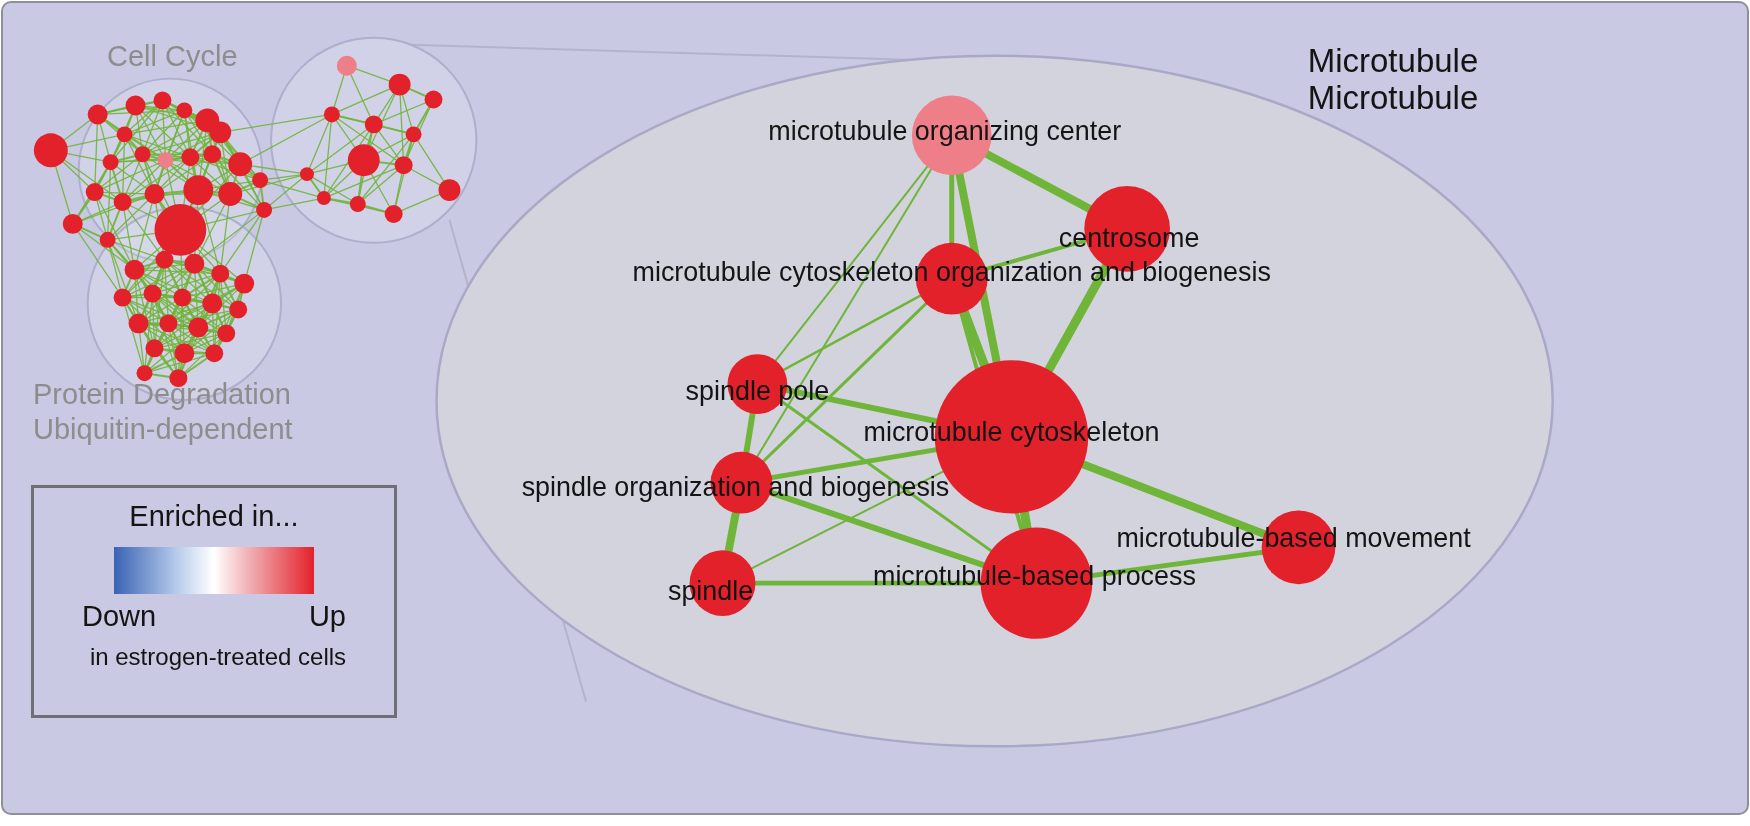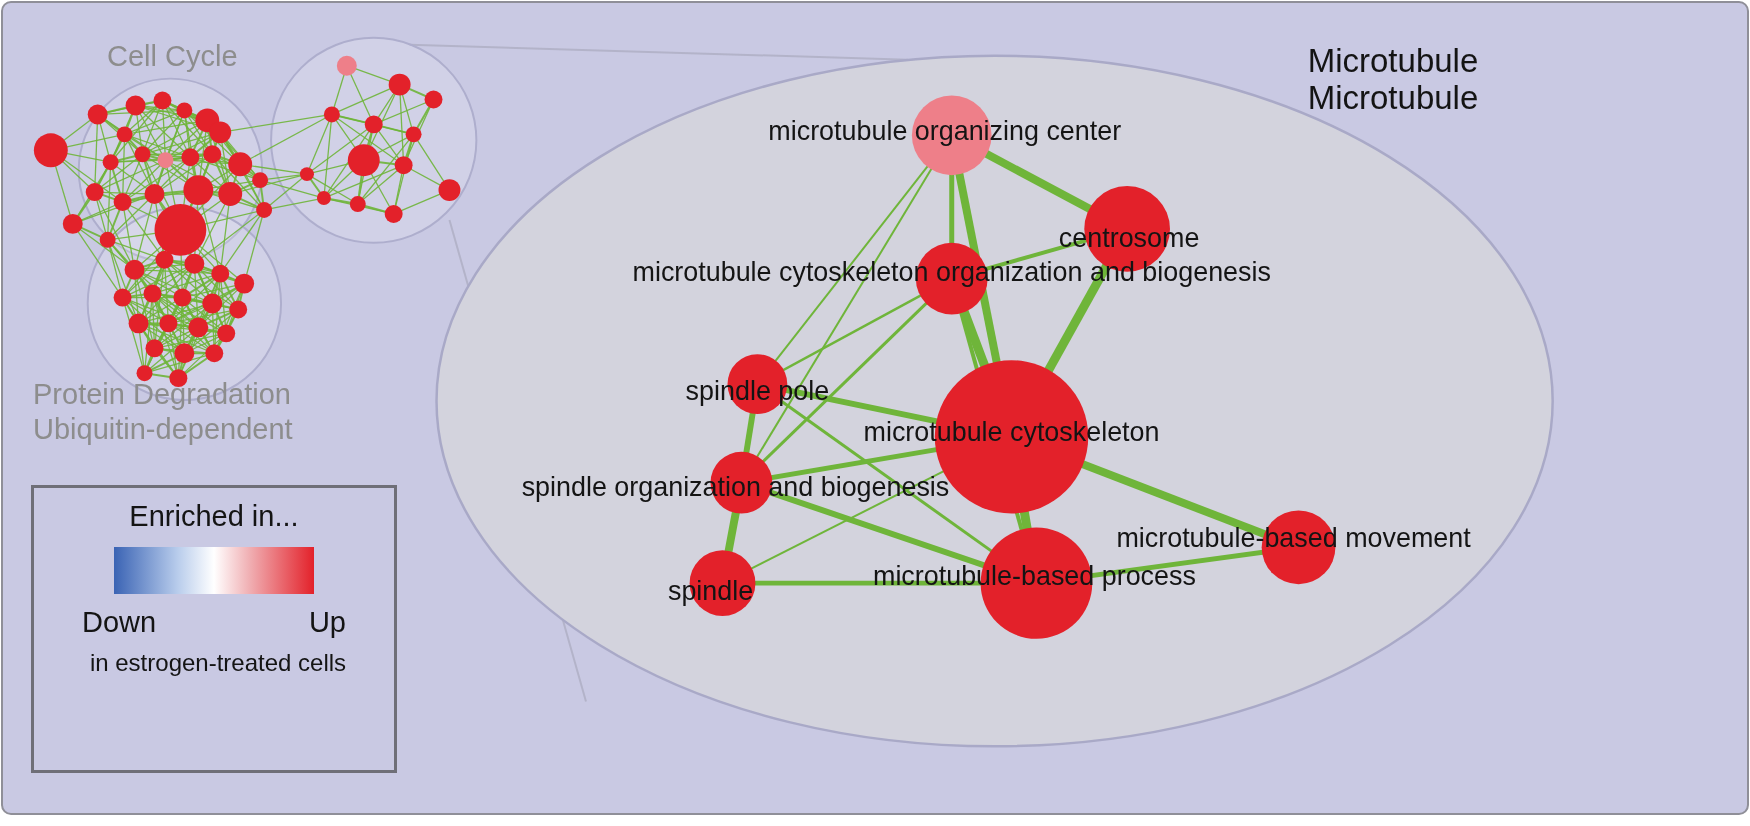--- a/index.html
+++ b/index.html
@@ -23,30 +23,30 @@
     text-align: center;
     color: #141414;
     font-size: 33px;
     line-height: 1.12;
   }
   .cell-cycle-label { position: absolute; left: 104px; top: 36px; }
   .ubiquitin-label { position: absolute; left: 30px; top: 374px; }
   .legend {
     position: absolute;
     left: 28px; top: 482px;
-    width: 366px; height: 288px;
+    width: 366px; height: 233px;
     border: 3px solid #6f6f78;
     background: #c9c9e3;
     box-sizing: border-box;
   }
   .legend-title { text-align: center; font-size: 29px; color: #141414; margin-top: 12px; }
   .gradient-bar { width: 200px; height: 47px; margin: 14px auto 0 auto; }
   .updown-row {
     display: flex; justify-content: space-between;
-    padding: 12px 48px 0 48px;
+    padding: 6px 48px 0 48px;
     font-size: 29px; color: #141414;
   }
   .legend-caption { text-align: center; font-size: 24px; color: #141414; line-height: 1.35; margin-top: 8px; padding-left: 8px; }
 </style>
 </head>
 <body>
 
 <div class="figure">
 
   <svg class="net" id="net" viewBox="0 0 1750 814" preserveAspectRatio="none">

